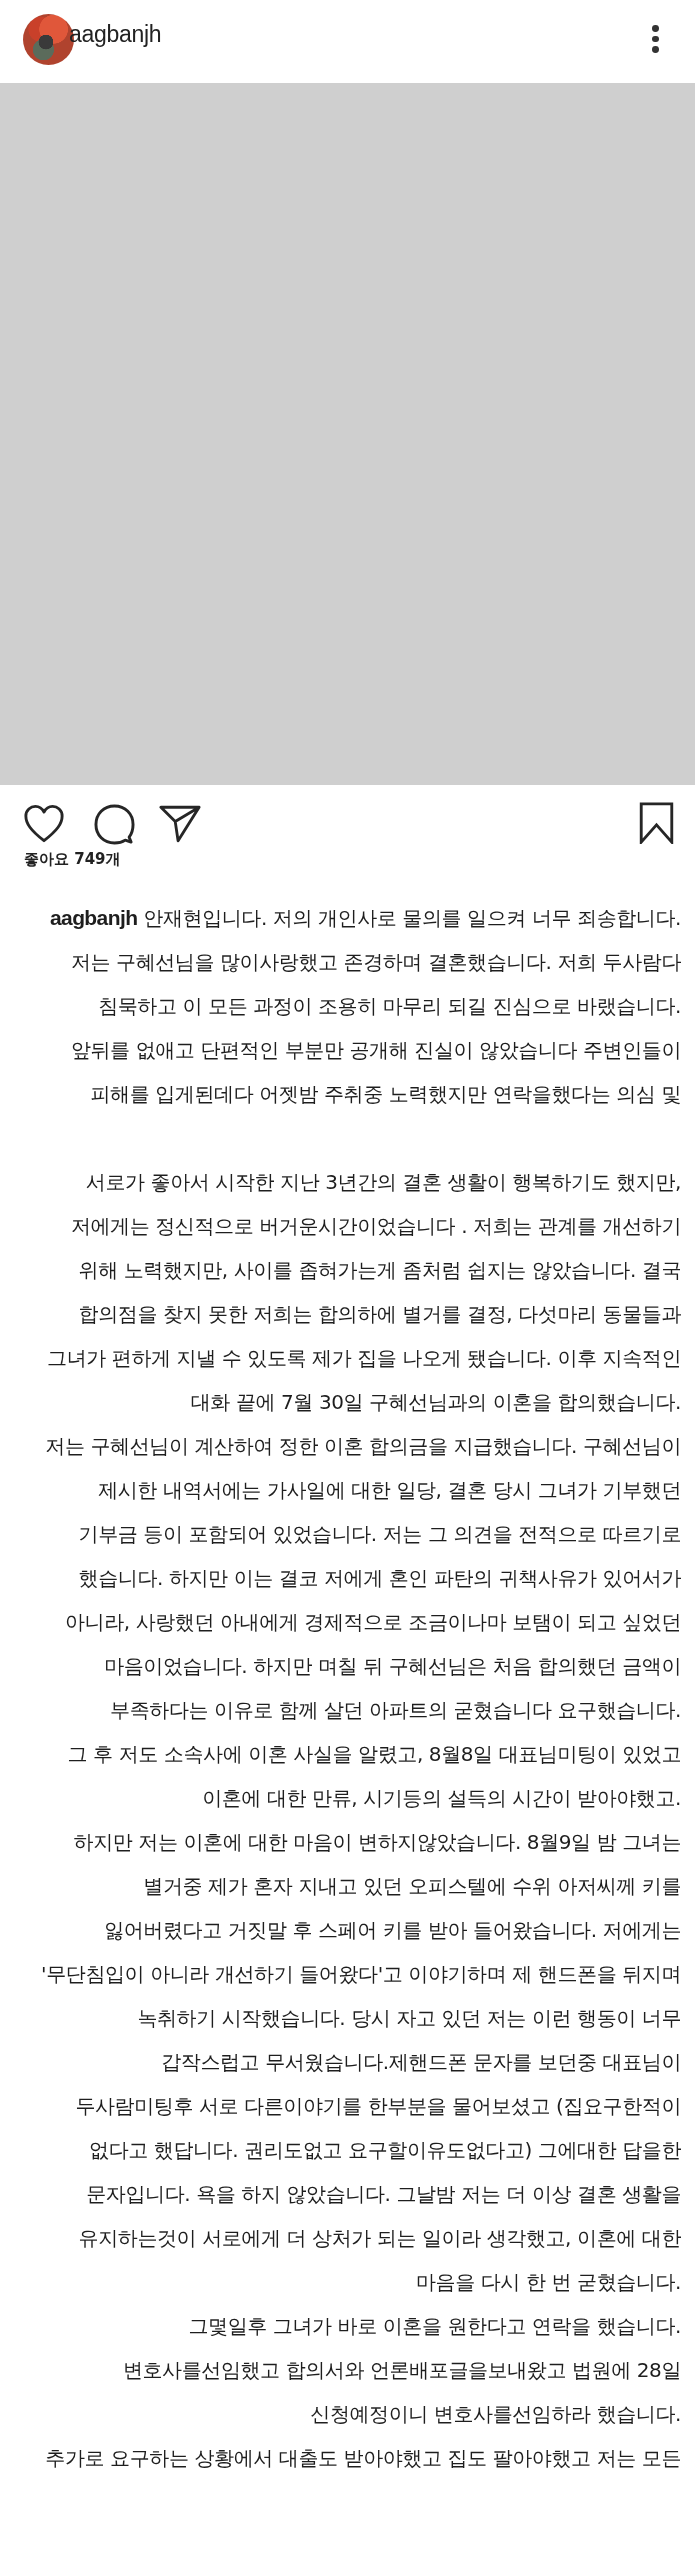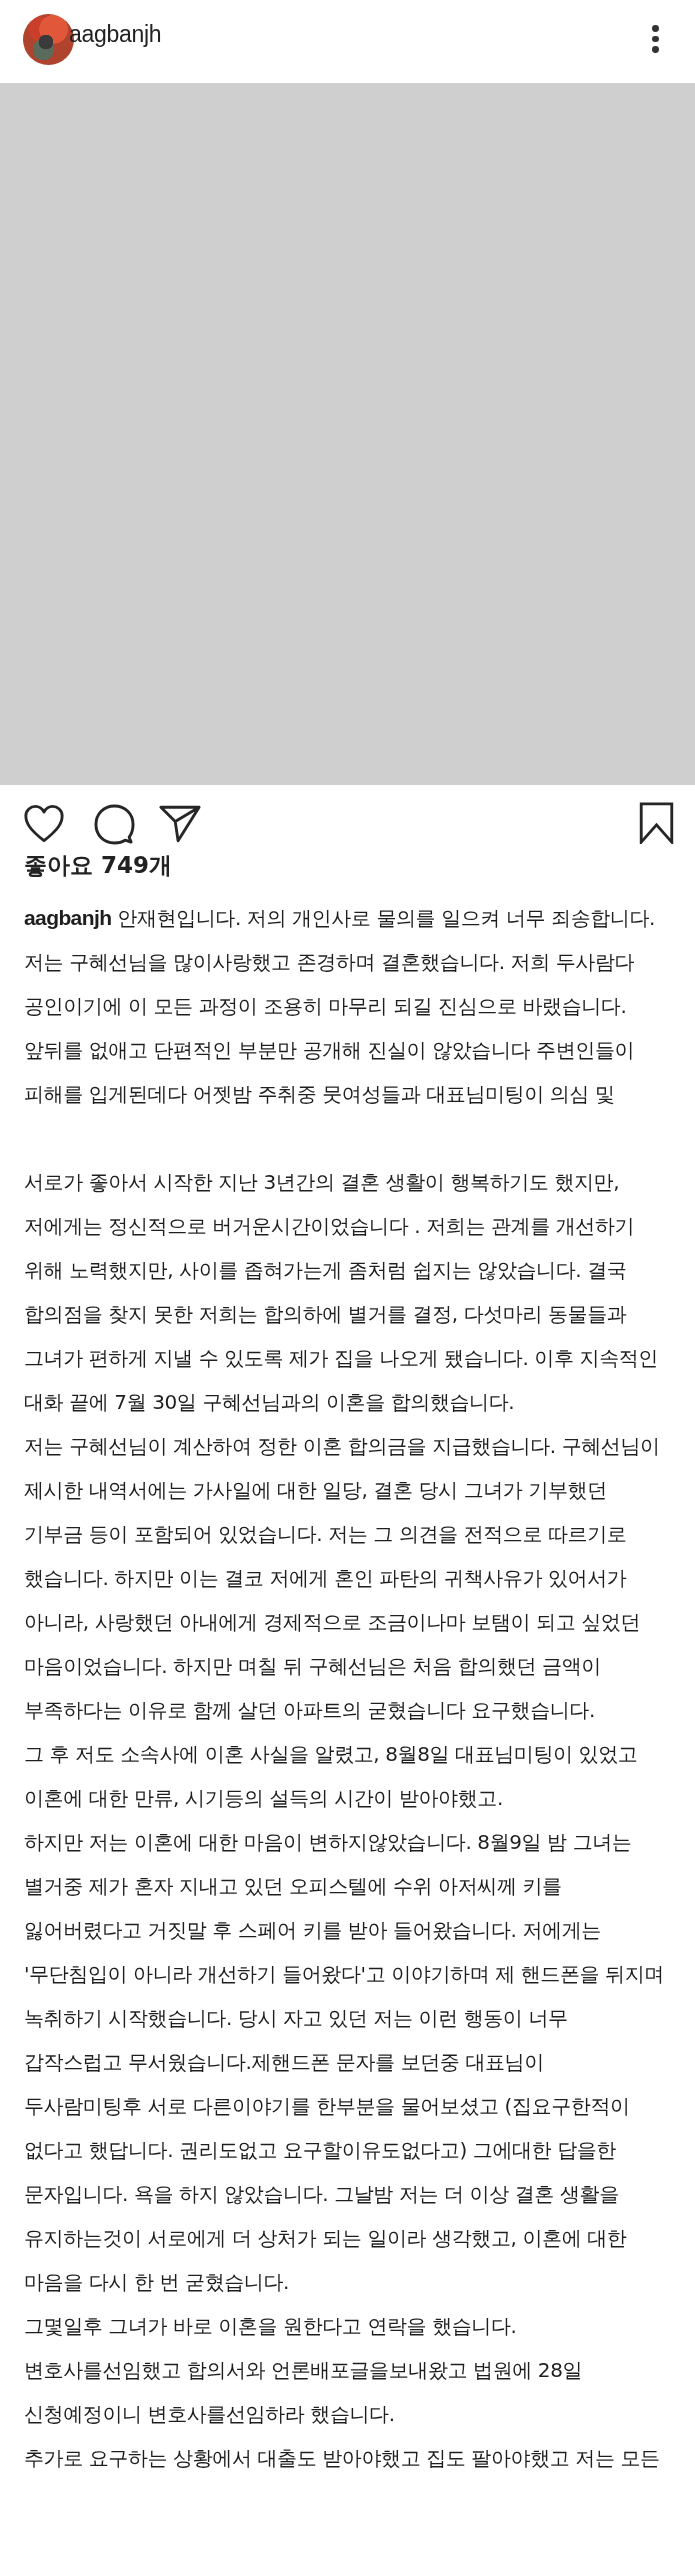--- a/index.html
+++ b/index.html
@@ -12,24 +12,24 @@
                         radial-gradient(circle at 60% 30%, #e0573a 0 30%, transparent 31%),
                         radial-gradient(circle at 35% 30%, #c9402a 0 25%, transparent 26%),
                         #b0432e; }
   .username { position: absolute; left: 69px; top: 21px; font-family: "Liberation Sans", sans-serif;
               font-size: 23px; letter-spacing: -0.3px; color: #222; }
   .more { position: absolute; left: 651px; top: 25px; width: 9.7px; height: 33px; }
   .more span { display: block; width: 6.8px; height: 6.8px; border-radius: 50%; background: #333; margin: 0 auto 3.9px auto; }
   .photo { position: absolute; left: 0; top: 83px; width: 695px; height: 702px; background: #cfcfcf; }
   .actions { position: absolute; left: 0; top: 792px; width: 695px; height: 58px; }
   .icon { position: absolute; }
-  .likes { position: absolute; left: 24px; top: 850px; font-size: 23px; font-weight: bold; color: #222; }
+  .likes { position: absolute; left: 24px; top: 850px; font-size: 15px; font-weight: bold; color: #222; }
   .caption { position: absolute; left: 24px; top: 896px; width: 657px; font-size: 20px;
              line-height: 44px; color: #1e1e1e; letter-spacing: -0.4px; }
-  .caption p { margin: 0; white-space: nowrap; }
+  .caption p { margin: 0; white-space: nowrap; text-align: right; }
   .caption .gap { height: 44px; }
   .cap-user { font-family: "Liberation Sans", sans-serif; font-weight: bold; font-size: 21px; letter-spacing: -0.6px; }
 </style>
 </head>
 <body>
 
 <div class="header">
   <div class="avatar"></div>
   <div class="username">aagbanjh</div>
   <div class="more">
@@ -54,23 +54,23 @@
   <svg class="icon" style="left:638px;top:9.7px" width="37" height="42" viewBox="0 0 38 44">
     <path d="M3 2 L 35 2 L 35 42 L 19 24 L 3 42 Z" fill="none" stroke="#262626" stroke-width="3" stroke-linejoin="miter"></path>
   </svg>
 </div>
 
 <div class="likes">좋아요 749개</div>
 
 <div class="caption" id="caption">
   <p><span class="cap-user">aagbanjh</span><span> 안재현입니다. 저의 개인사로 물의를 일으켜 너무 죄송합니다.</span></p>
 <p>저는 구혜선님을 많이사랑했고 존경하며 결혼했습니다.  저희 두사람다</p>
-    <p>공인이기에 이 모든 과정이 조용히 마무리 되길 진심으로 바랬습니다.</p>
+    <p>침묵하고 이 모든 과정이 조용히 마무리 되길 진심으로 바랬습니다.</p>
     <p>앞뒤를 없애고 단편적인 부분만 공개해 진실이 않았습니다 주변인들이</p>
-    <p>피해를 입게된데다 어젯밤 주취중 뭇여성들과 대표님미팅이 의심 및</p>
+    <p>피해를 입게된데다 어젯밤 주취중 노력했지만 연락을했다는 의심 및</p>
     <div class="gap"></div>
     <p>서로가 좋아서 시작한 지난 3년간의 결혼 생활이 행복하기도 했지만,</p>
     <p>저에게는 정신적으로 버거운시간이었습니다 . 저희는 관계를 개선하기</p>
     <p>위해 노력했지만, 사이를 좁혀가는게 좀처럼 쉽지는 않았습니다. 결국</p>
     <p>합의점을 찾지 못한 저희는 합의하에 별거를 결정, 다섯마리 동물들과</p>
     <p>그녀가 편하게 지낼 수 있도록 제가 집을 나오게 됐습니다. 이후 지속적인</p>
     <p>대화 끝에 7월 30일 구혜선님과의 이혼을 합의했습니다.</p>
     <p>저는 구혜선님이 계산하여 정한 이혼 합의금을 지급했습니다. 구혜선님이</p>
     <p>제시한 내역서에는 가사일에 대한 일당, 결혼 당시 그녀가 기부했던</p>
     <p>기부금 등이 포함되어 있었습니다. 저는 그 의견을 전적으로 따르기로</p>

